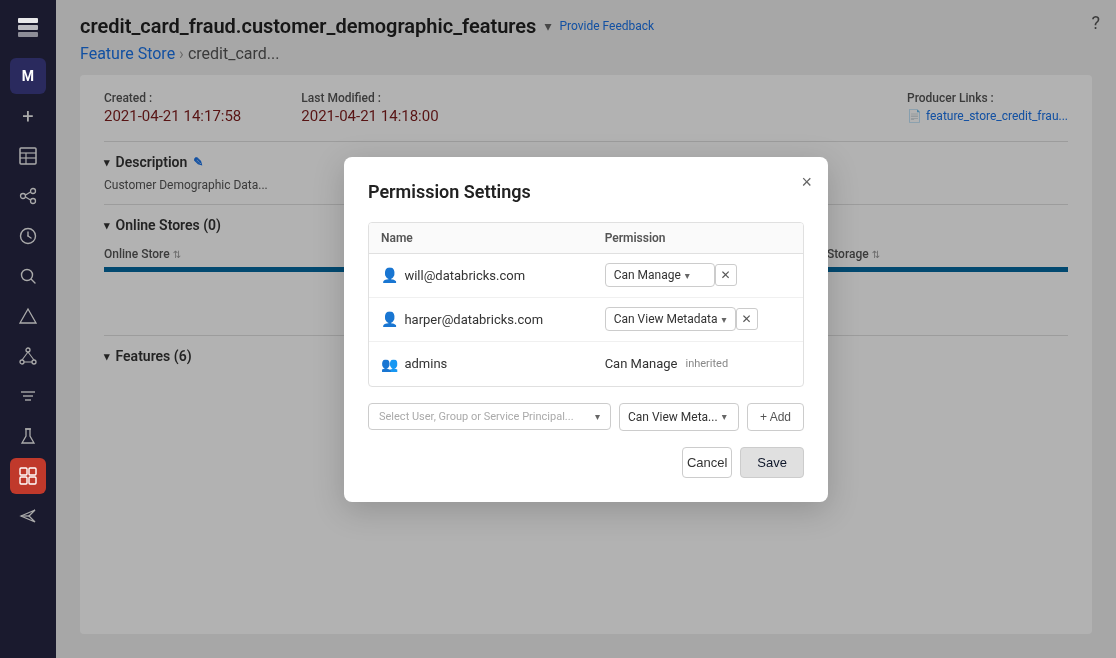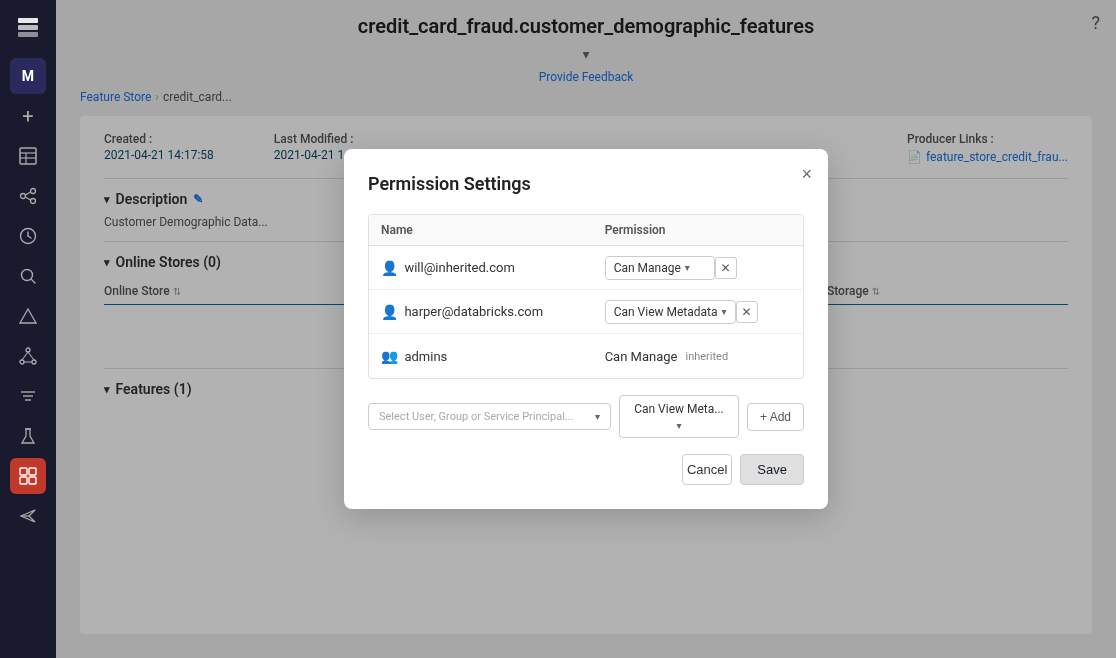--- a/index.html
+++ b/index.html
@@ -53,39 +53,38 @@
     
     .top-bar {
       background: #f0f0f0;
       padding: 14px 24px 0 24px;
     }
     .page-title-row {
       display: flex;
       align-items: center;
       gap: 8px;
       margin-bottom: 6px;
-      flex-direction: column;
     }
     .page-title {
       font-size: 20px;
       font-weight: 600;
       color: #222;
     }
     .title-arrow {
       color: #666;
       font-size: 14px;
     }
     .feedback-link {
       color: #1a73e8;
       font-size: 12px;
       cursor: pointer;
       text-decoration: none;
     }
     .breadcrumb {
-      font-size: 12px;
+      font-size: 16px;
       color: #666;
       margin-bottom: 12px;
       display: flex;
       align-items: center;
       gap: 4px;
     }
 
     
     .content-area {
       flex: 1;
@@ -97,21 +96,21 @@
       position: relative;
     }
 
     .meta-row {
       display: flex;
       gap: 60px;
       margin-bottom: 16px;
     }
     .meta-block { }
     .meta-label { font-size: 12px; color: #555; font-weight: 500; margin-bottom: 2px; }
-    .meta-value { font-size: 12px; color: #0c4a6e; }
+    .meta-value { font-size: 15px; color: #7f1d1d; }
 
     .producer-links {
       position: absolute;
       right: 24px;
       top: 16px;
     }
     .producer-links-label { font-size: 12px; color: #555; font-weight: 500; margin-bottom: 4px; }
     .producer-link { font-size: 12px; color: #1a73e8; cursor: pointer; display: flex; align-items: center; gap: 4px; }
 
     .divider { border: none; border-top: 1px solid #e0e0e0; margin: 8px 0; }
@@ -126,21 +125,21 @@
       cursor: pointer;
     }
 
     .description-text { font-size: 12px; color: #555; margin-bottom: 12px; }
 
     .table-container { }
     .table-header-row {
       display: flex;
       align-items: flex-start;
       padding: 6px 0;
-      border-bottom: 1px solid #0369a1;
+      border-bottom: 5px solid #0369a1;
       font-size: 12px;
       font-weight: 500;
       color: #555;
     }
     .col-store { flex: 2; }
     .col-cloud { flex: 1; display: flex; align-items: center; gap: 3px; }
     .col-storage { flex: 1; display: flex; align-items: center; gap: 3px; }
     .sort-icon { font-size: 10px; color: #999; }
 
     .no-data-row {
@@ -298,21 +297,20 @@
       border: 1px solid #ccc;
       border-radius: 4px;
       padding: 6px 8px;
       font-size: 12px;
       background: white;
       display: flex;
       align-items: center;
       gap: 4px;
       cursor: pointer;
       min-width: 120px;
-      flex-direction: column;
     }
     .add-btn {
       background: white;
       border: 1px solid #ccc;
       border-radius: 4px;
       padding: 6px 12px;
       font-size: 12px;
       cursor: pointer;
       display: flex;
       align-items: flex-start;
@@ -507,39 +505,39 @@
       </div>
       <div class="no-data-row">
         <span>No online stores found.</span>
       </div>
     </div>
 
     <hr class="divider">
 
     <div class="features-section">
       <span style="font-size:11px;">▾</span>
-      <span>Features (1)</span>
+      <span>Features (6)</span>
     </div>
   </div>
 
   <div class="modal-overlay">
     <div class="modal">
       <div class="modal-title">Permission Settings</div>
       <button class="modal-close">×</button>
 
       <div class="permissions-table">
         <div class="perm-table-header">
           <div class="perm-col-name">Name</div>
           <div class="perm-col-perm">Permission</div>
         </div>
 
         <div class="perm-row">
           <div class="perm-name">
             <span class="perm-user-icon">👤</span>
-            <span>will@inherited.com</span>
+            <span>will@databricks.com</span>
           </div>
           <div class="perm-control">
             <div class="perm-dropdown">
               <span>Can Manage</span>
               <span class="perm-dropdown-arrow">▾</span>
             </div>
             <button class="perm-remove-btn">✕</button>
           </div>
         </div>
 

